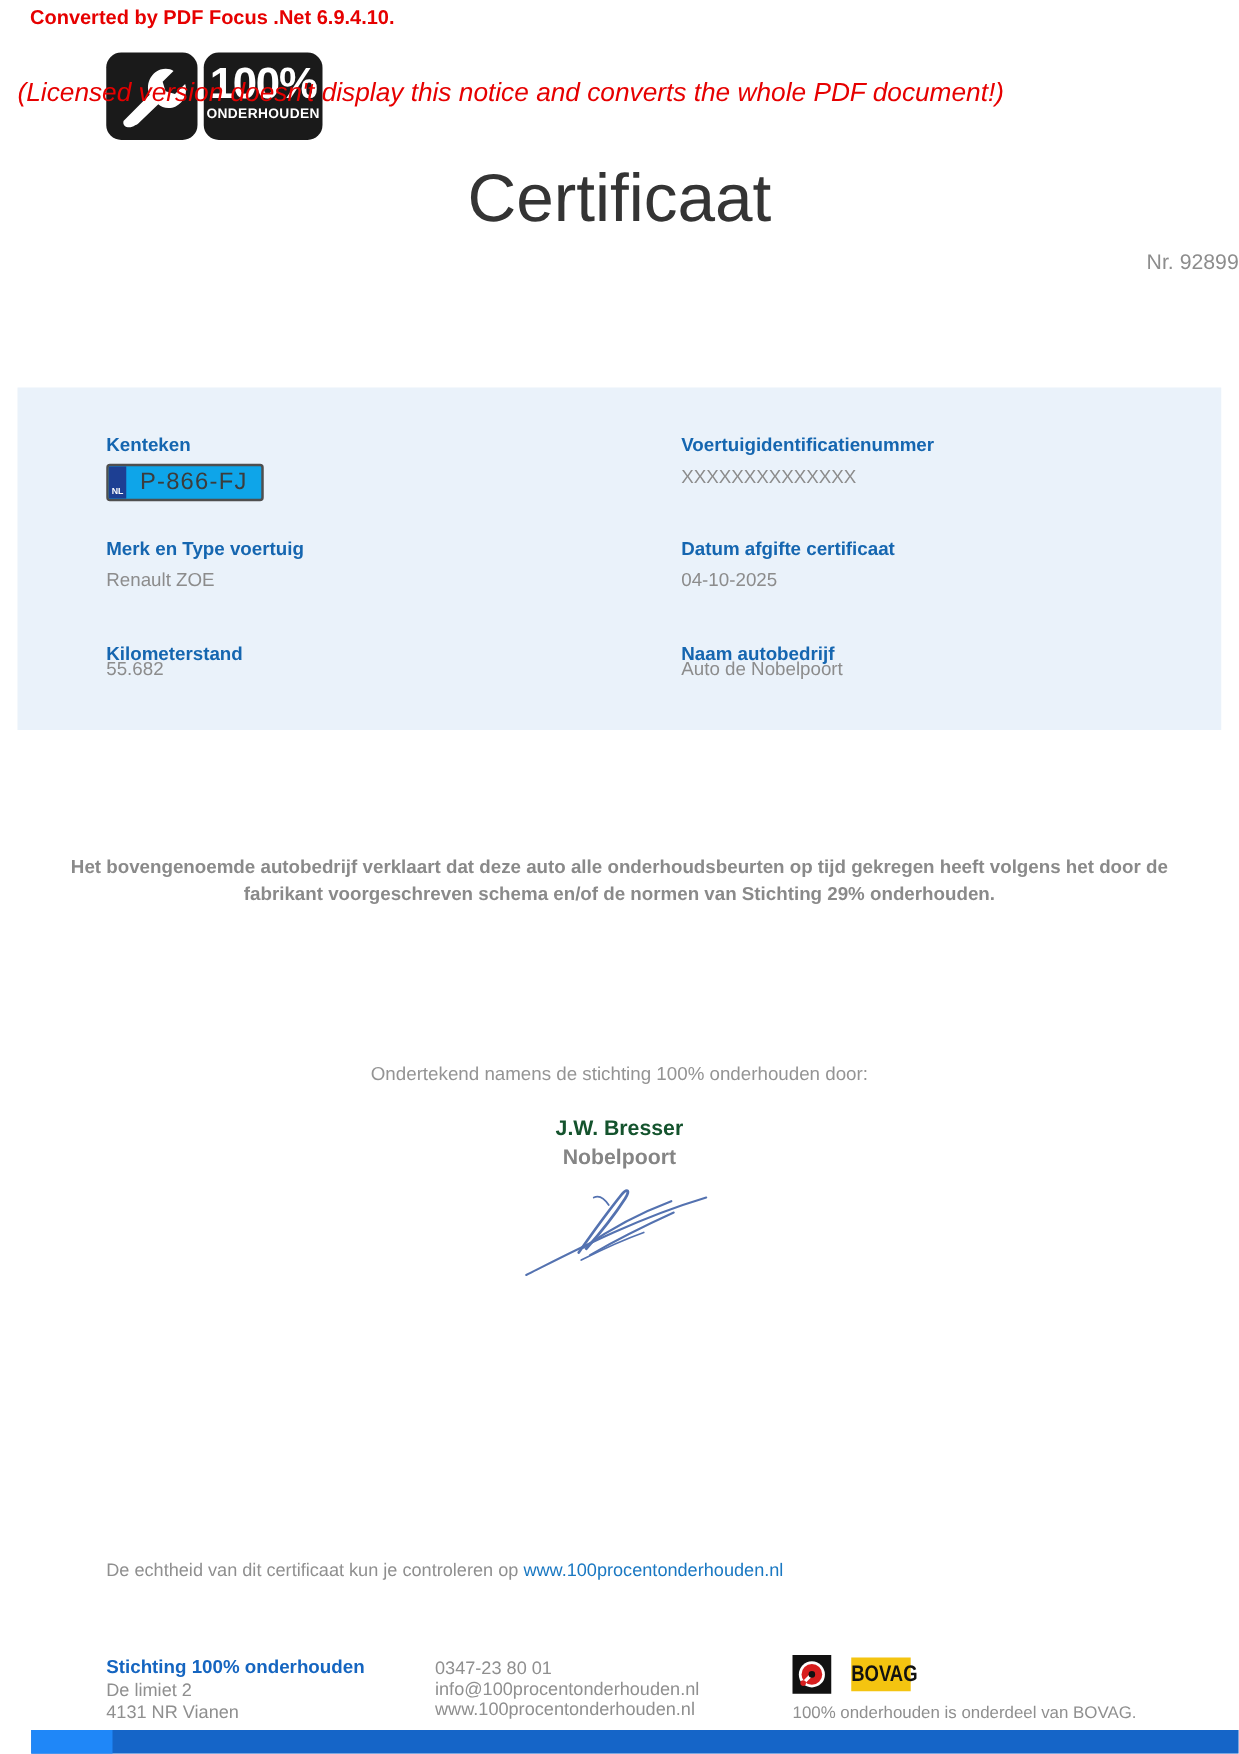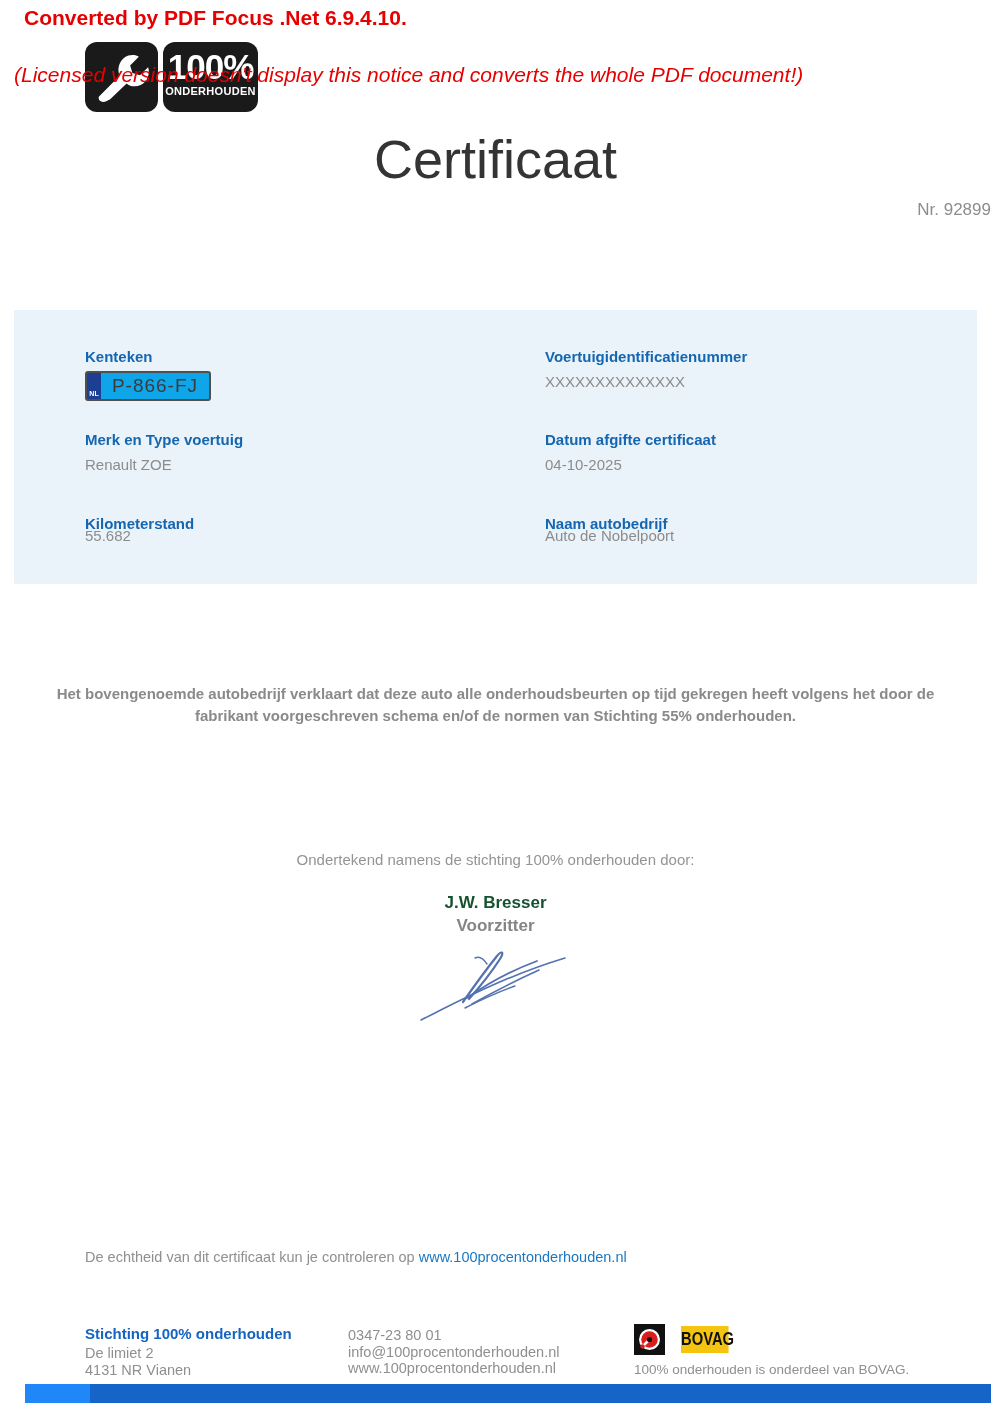--- a/index.html
+++ b/index.html
@@ -5,21 +5,21 @@
   * { margin:0; padding:0; box-sizing:border-box; }
   html,body { background:#ffffff; }
   body {
     width:991px; height:1403px; position:relative; overflow:hidden;
     font-family:"Liberation Sans", sans-serif;
   }
 
   
   .notice1 {
     position:absolute; left:24px; top:6px;
-    color:#e60000; font-size:21px; font-weight:bold; z-index:6;
+    color:#e60000; font-size:16px; font-weight:bold; z-index:6;
   }
   .notice2 {
     position:absolute; left:14px; top:63px; width:960px;
     color:#e60000; font-size:21px; font-style:italic; z-index:6;
   }
 
   
   .logo { position:absolute; left:85px; top:42px; display:flex; gap:5px; z-index:2; }
   .logo-tile { background:#1a1a1a; border-radius:12px; height:70px; }
   .logo-tile.icon { width:73px; display:flex; align-items:center; justify-content:center; }
@@ -159,26 +159,26 @@
   <div class="field-value cR r1v">XXXXXXXXXXXXXX</div>
 
   <div class="field-label cR r2l">Datum afgifte certificaat</div>
   <div class="field-value cR r2v">04-10-2025</div>
 
   <div class="field-label cR r3l">Naam autobedrijf</div>
   <div class="field-value cR r3v">Auto de Nobelpoort</div>
 </div>
 
 <div class="statement">
-  <p>Het bovengenoemde autobedrijf verklaart dat deze auto alle onderhoudsbeurten op tijd gekregen heeft volgens het door de fabrikant voorgeschreven schema en/of de normen van Stichting 55%  onderhouden.</p>
+  <p>Het bovengenoemde autobedrijf verklaart dat deze auto alle onderhoudsbeurten op tijd gekregen heeft volgens het door de fabrikant voorgeschreven schema en/of de normen van Stichting 29%  onderhouden.</p>
 </div>
 
 <div class="sign-intro">Ondertekend namens de stichting 100% onderhouden door:</div>
 <div class="sign-name">J.W. Bresser</div>
-<div class="sign-role">Voorzitter</div>
+<div class="sign-role">Nobelpoort</div>
 
 <div class="signature">
   <svg width="160" height="90" viewBox="0 0 160 90" aria-hidden="true">
     <g fill="none" stroke="#5472b0" stroke-linecap="round">
       <path d="M6 82 C 38 66, 90 38, 150 20" stroke-width="1.6"></path>
       <path d="M48 64 C 62 44, 74 28, 82 18 C 86 13, 90 13, 85 21 C 74 38, 62 52, 54 61" stroke-width="2.2"></path>
       <path d="M52 60 C 72 46, 98 32, 122 23" stroke-width="1.8"></path>
       <path d="M57 66 C 78 54, 102 42, 124 32" stroke-width="1.6"></path>
       <path d="M50 70 C 68 61, 86 53, 100 48" stroke-width="1.4"></path>
       <path d="M72 26 C 68 20, 64 18, 60 20" stroke-width="1.4"></path>

